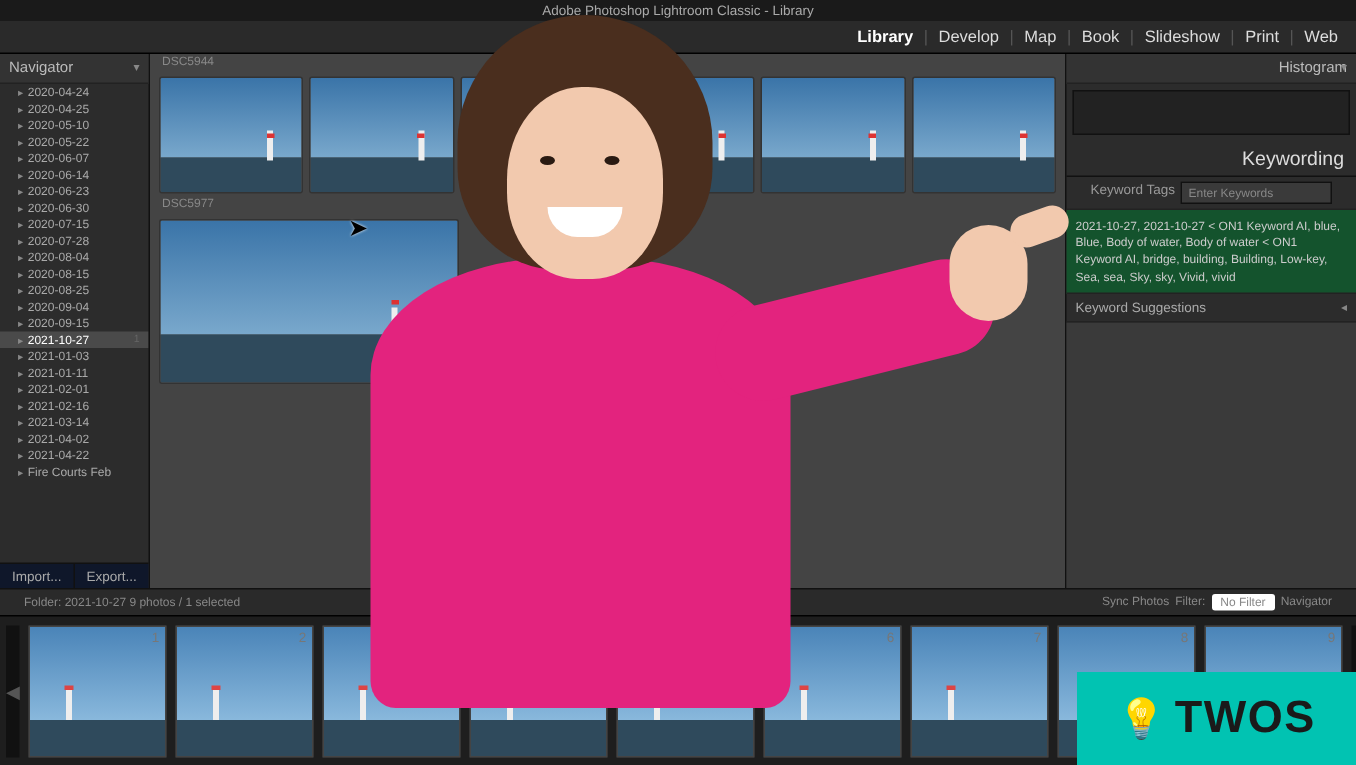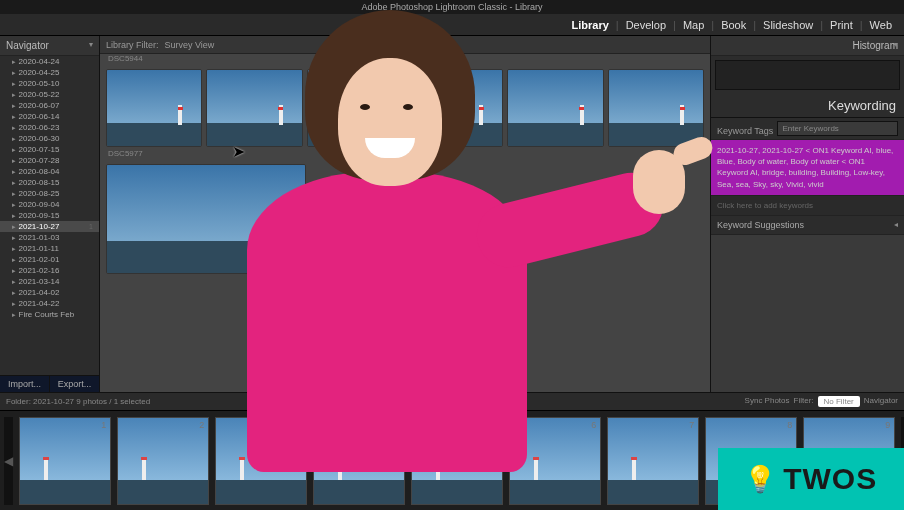--- a/index.html
+++ b/index.html
@@ -33,30 +33,30 @@
   .sky-thumb .sea { height:30%; background:#2f4a5c; }
   .sky-thumb .lh { position:absolute; right:20%; bottom:28%; width:4px; height:20px; background:#eee; }
   .sky-thumb .lhtop { position:absolute; right:19.5%; bottom:48%; width:5px; height:3px; background:#d33; }
   .group1 .thumb-compare { height:78px; }
   .group2 .thumb-compare { height:110px; }
   .group2 .thumb-single { flex:0 0 200px; height:110px;}
 
   .right-panel { width: 194px; background: #2c2c2c; border-left: 1px solid #111; display:flex; flex-direction:column; }
   .hist { height:30px; background:#222; margin:4px; border:1px solid #111; }
   .keywording-title { text-align:right; font-size:13px; padding:4px 8px; color:#ddd; border-bottom:1px solid #111; }
-  .kw-row { display:flex; align-items:flex-end; padding:3px 6px; gap:4px; border-bottom:1px solid #222;}
+  .kw-row { display:flex; align-items:flex-start; padding:3px 16px; gap:4px; border-bottom:1px solid #222;}
   .kw-row label { font-size:9px; color:#999; flex:0 0 auto;}
   .kw-input { flex:1; background:#3a3a3a; border:1px solid #111; padding:2px 4px; font-size:8px; color:#888; }
-  .kw-body { padding:5px 6px; font-size:8px; color:#ccc; line-height:1.4; border-bottom:1px solid #222; background:#a21caf;}
+  .kw-body { padding:5px 6px; font-size:8px; color:#ccc; line-height:1.4; border-bottom:1px solid #222; background:#14532d;}
   .kw-click { padding:5px 6px; font-size:8px; color:#666; border-bottom:1px solid #222; background:#2a2a2a;}
   .kw-sub { padding:4px 6px; font-size:9px; color:#aaa; border-bottom:1px solid #222; position:relative;}
   .kw-sub .tri{position:absolute; right:6px; font-size:8px;color:#888;}
   .kw-filler { flex:1; background:#3a3a3a; }
 
-  .status-bar { height: 18px; background: #2a2a2a; border-top: 1px solid #111; display:flex; align-items:center; padding:0 6px; font-size:8px; color:#888; gap:16px;}
+  .status-bar { height: 18px; background: #2a2a2a; border-top: 1px solid #111; display:flex; align-items:center; padding:0 16px; font-size:8px; color:#888; gap:16px;}
   .status-bar .right { margin-left:auto; display:flex; gap:4px;}
   .no-filter { background:#ffffff; padding:1px 6px; border-radius:2px;}
 
   .filmstrip { height: 100px; background: #1e1e1e; border-top: 1px solid #000; display:flex; align-items:center; padding:4px; gap:6px; overflow:hidden;}
   .fs-nav { width:14px; height:88px; background:#111; color:#555; display:flex; align-items:center; justify-content:center; cursor:pointer; font-size:12px;}
   .fs-thumb { width:92px; height:88px; background:#333; border:1px solid #444; position:relative; cursor:pointer;}
   .fs-thumb .num { position:absolute; top:2px; right:4px; font-size:9px; color:#777;}
   .fs-thumb .sky { height:62px; background:linear-gradient(#4a84b8,#89b8dc); }
   .fs-thumb .sea { height:24px; background:#2f4a5c; }
   .fs-thumb .lh { position:absolute; left:24px; bottom:24px; width:4px; height:20px; background:#eee; }
@@ -203,24 +203,20 @@
           <span class="fcount"></span>
         </div>
       </div>
     <div class="import-export">
       <div>Import...</div>
       <div>Export...</div>
     </div>
   </div>
 
   <div class="center-area">
-    <div class="center-top-bar">
-      <span>Library Filter:</span>
-      <span>Survey View</span>
-    </div>
     <div class="group-label">DSC5944</div>
     <div class="group-row group1">
       <div class="thumb-compare sky-thumb">
           <div class="sky"></div>
           <div class="sea"></div>
           <div class="lh"></div>
           <div class="lhtop"></div>
         </div>
       <div class="thumb-compare sky-thumb">
           <div class="sky"></div>
@@ -266,21 +262,20 @@
 
   <div class="right-panel">
     <div class="panel-header" style="text-align:right"><span>Histogram</span><span class="tri">▾</span></div>
     <div class="hist"></div>
     <div class="keywording-title">Keywording</div>
     <div class="kw-row">
       <label>Keyword Tags</label>
       <div class="kw-input">Enter Keywords</div>
     </div>
     <div class="kw-body">2021-10-27, 2021-10-27 &lt; ON1 Keyword AI, blue, Blue, Body of water, Body of water &lt; ON1 Keyword AI, bridge, building, Building, Low-key, Sea, sea, Sky, sky, Vivid, vivid</div>
-    <div class="kw-click">Click here to add keywords</div>
     <div class="kw-sub"><span>Keyword Suggestions</span><span class="tri">◂</span></div>
     <div class="kw-filler"></div>
   </div>
 </div>
 
 <div class="status-bar">
   <span>Folder: 2021-10-27   9 photos / 1 selected</span>
   <div class="right">
     <span>Sync Photos</span>
     <span>Filter:</span>

